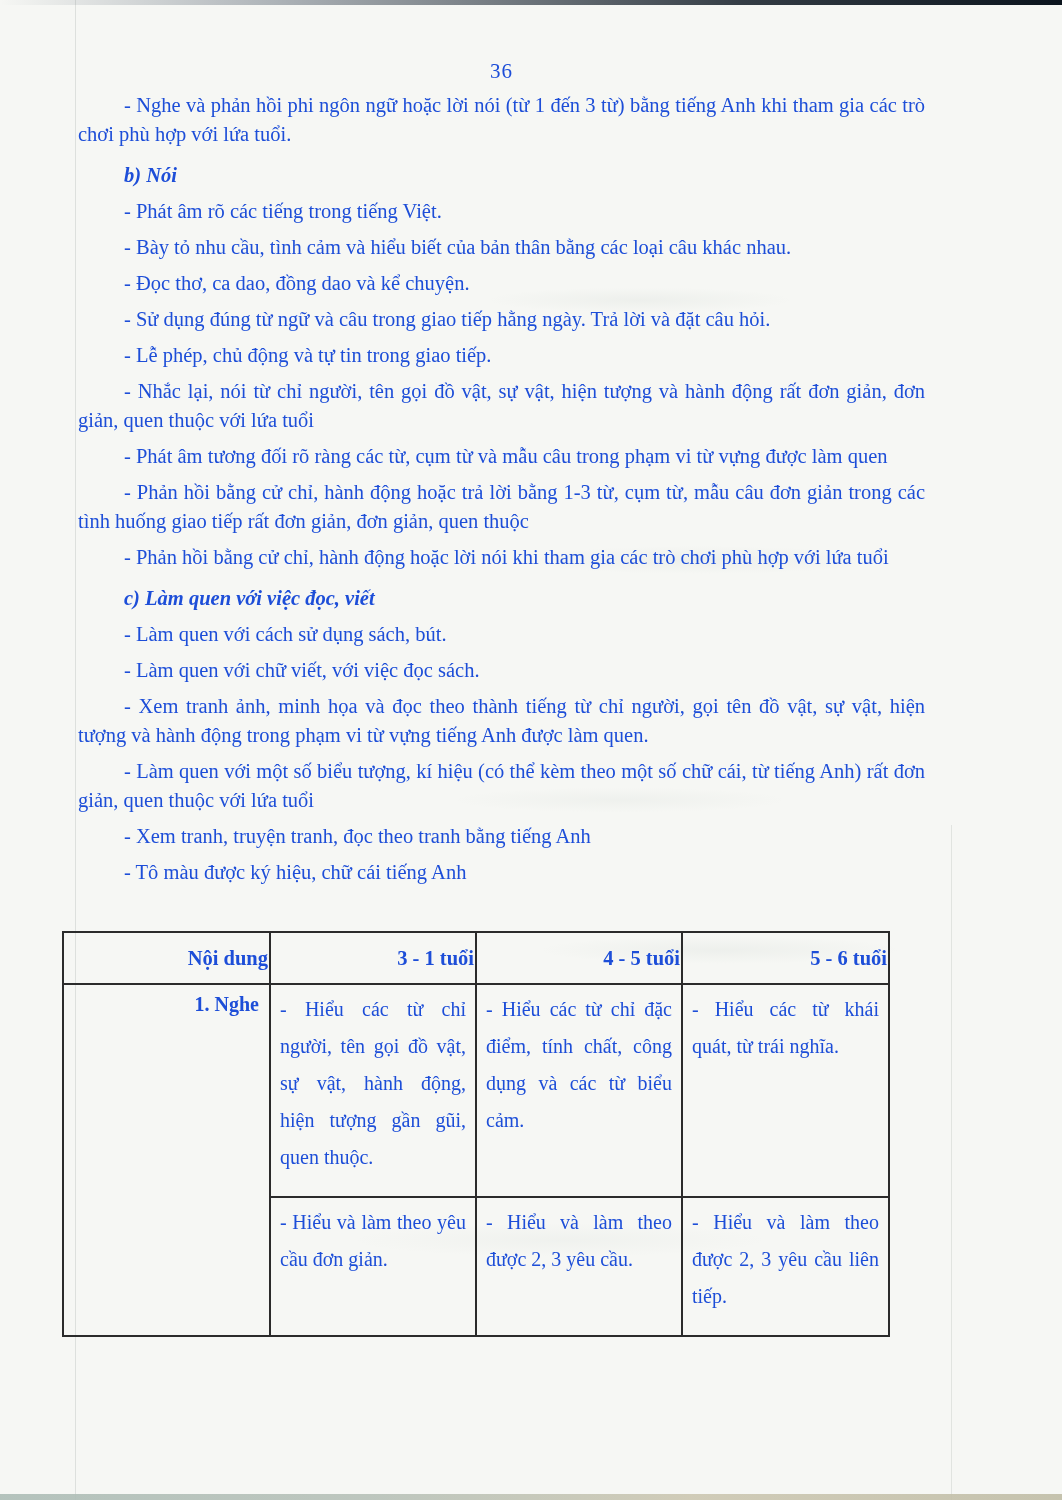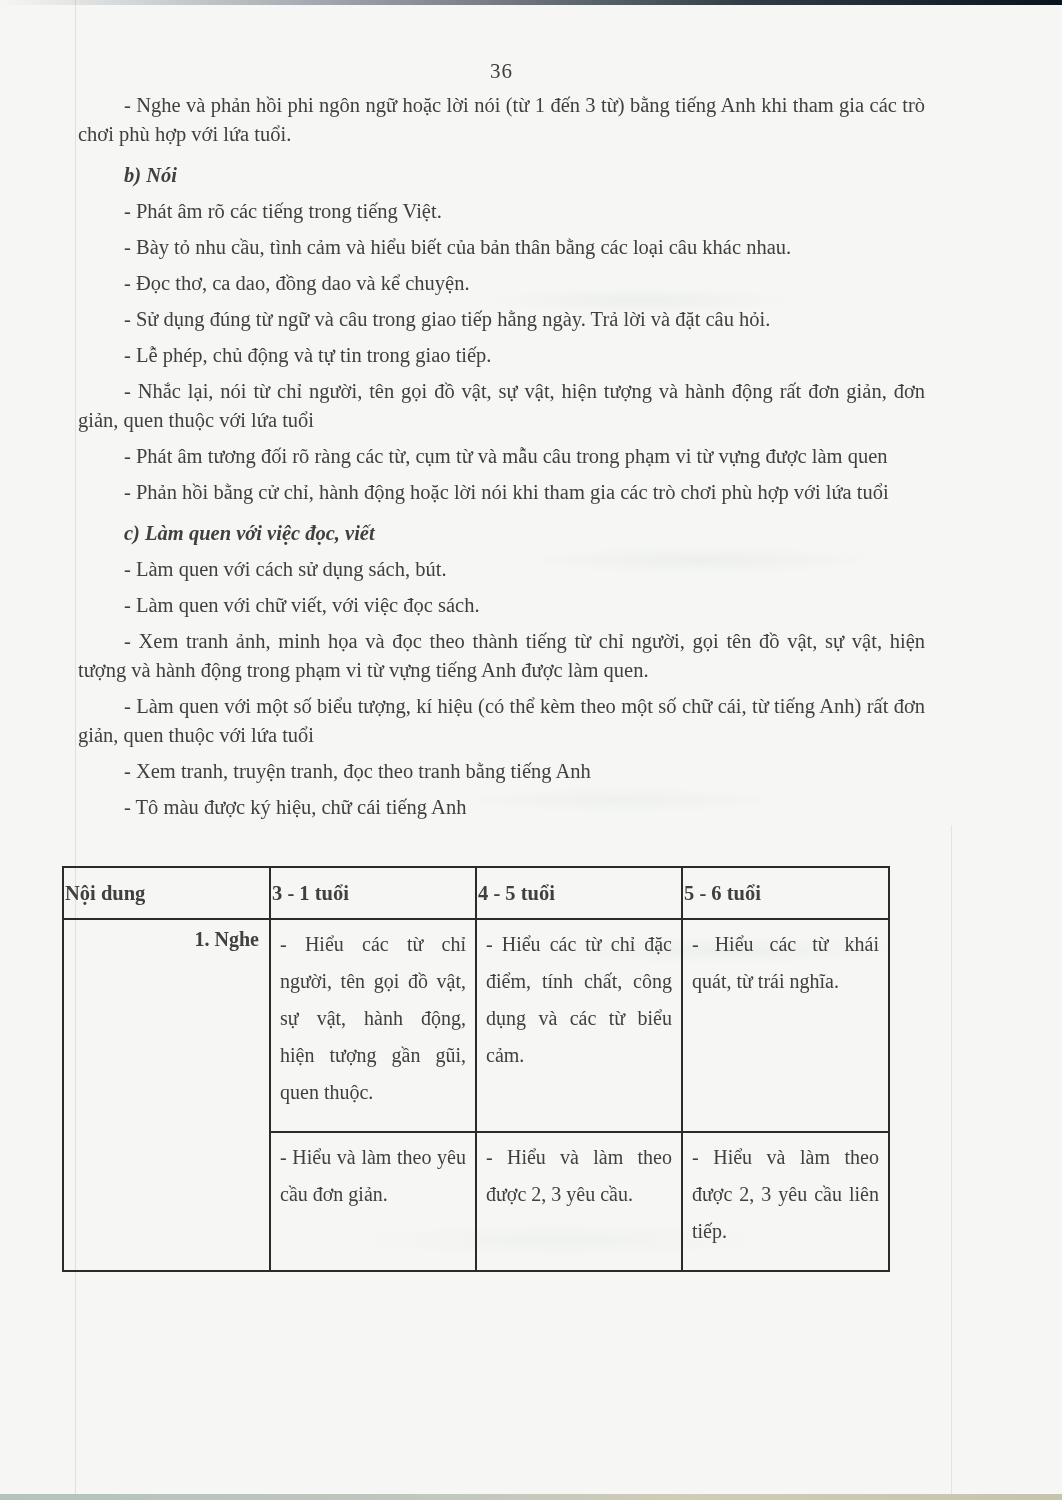--- a/index.html
+++ b/index.html
@@ -5,21 +5,21 @@
   html, body { margin: 0; padding: 0; }
   body {
     width: 1062px; height: 1500px;
     background: #eef0ec;
     font-family: "Liberation Serif", "DejaVu Serif", serif;
   }
   .page {
     position: relative;
     width: 1062px; height: 1500px;
     background: #f6f7f4;
-    color: #404040;
+    color: #1d4ed8;
     overflow: hidden;
   }
   
   .top-edge {
     position: absolute; top: 0; left: 0; right: 0; height: 5px;
     background: linear-gradient(90deg, rgba(40,55,70,0) 0%, rgba(45,60,78,0.35) 25%, rgba(18,28,38,0.85) 70%, #0b141d 100%);
   }
   .bottom-edge {
     position: absolute; bottom: 0; left: 0; right: 0; height: 6px;
     background: linear-gradient(90deg, #adbdb6 0%, #b7c1b8 35%, #ccc7b1 65%, #c0bda6 100%);
@@ -79,21 +79,21 @@
     table-layout: fixed;
   }
   table.content-table th, table.content-table td {
     border: 2px solid #2b2b2b;
     font-size: 20px;
     vertical-align: top;
   }
   table.content-table th {
     height: 48px;
     font-weight: bold;
-    text-align: left;
+    text-align: right;
     vertical-align: middle;
     font-size: 20.5px;
   }
   td.row-label {
     font-weight: bold;
     padding: 8px 10px;
     text-align: right;
   }
   td.cell {
     padding: 6px 9px 20px 9px;
@@ -120,20 +120,21 @@
     <div class="paras">
       <p class="para">- Nghe và phản hồi phi ngôn ngữ hoặc lời nói (từ 1 đến 3 từ) bằng tiếng Anh khi tham gia các trò chơi phù hợp với lứa tuổi.</p>
       <p class="para subheading">b) Nói</p>
       <p class="para">- Phát âm rõ các tiếng trong tiếng Việt.</p>
       <p class="para">- Bày tỏ nhu cầu, tình cảm và hiểu biết của bản thân bằng các loại câu khác nhau.</p>
       <p class="para">- Đọc thơ, ca dao, đồng dao và kể chuyện.</p>
       <p class="para">- Sử dụng đúng từ ngữ và câu trong giao tiếp hằng ngày. Trả lời và đặt câu hỏi.</p>
       <p class="para">- Lễ phép, chủ động và tự tin trong giao tiếp.</p>
       <p class="para">- Nhắc lại, nói từ chỉ người, tên gọi đồ vật, sự vật, hiện tượng và hành động rất đơn giản, đơn giản, quen thuộc với lứa tuổi</p>
       <p class="para">- Phát âm tương đối rõ ràng các từ, cụm từ và mẫu câu trong phạm vi từ vựng được làm quen</p>
+      <p class="para">- Phản hồi bằng cử chỉ, hành động hoặc trả lời bằng 1-3 từ, cụm từ, mẫu câu đơn giản trong các tình huống giao tiếp rất đơn giản, đơn giản, quen thuộc</p>
       <p class="para">- Phản hồi bằng cử chỉ, hành động hoặc lời nói khi tham gia các trò chơi phù hợp với lứa tuổi</p>
       <p class="para subheading">c) Làm quen với việc đọc, viết</p>
       <p class="para">- Làm quen với cách sử dụng sách, bút.</p>
       <p class="para">- Làm quen với chữ viết, với việc đọc sách.</p>
       <p class="para">- Xem tranh ảnh, minh họa và đọc theo thành tiếng từ chỉ người, gọi tên đồ vật, sự vật, hiện tượng và hành động trong phạm vi từ vựng tiếng Anh được làm quen.</p>
       <p class="para">- Làm quen với một số biểu tượng, kí hiệu (có thể kèm theo một số chữ cái, từ tiếng Anh) rất đơn giản, quen thuộc với lứa tuổi</p>
       <p class="para">- Xem tranh, truyện tranh, đọc theo tranh bằng tiếng Anh</p>
       <p class="para">- Tô màu được ký hiệu, chữ cái tiếng Anh</p>
     </div>
 

